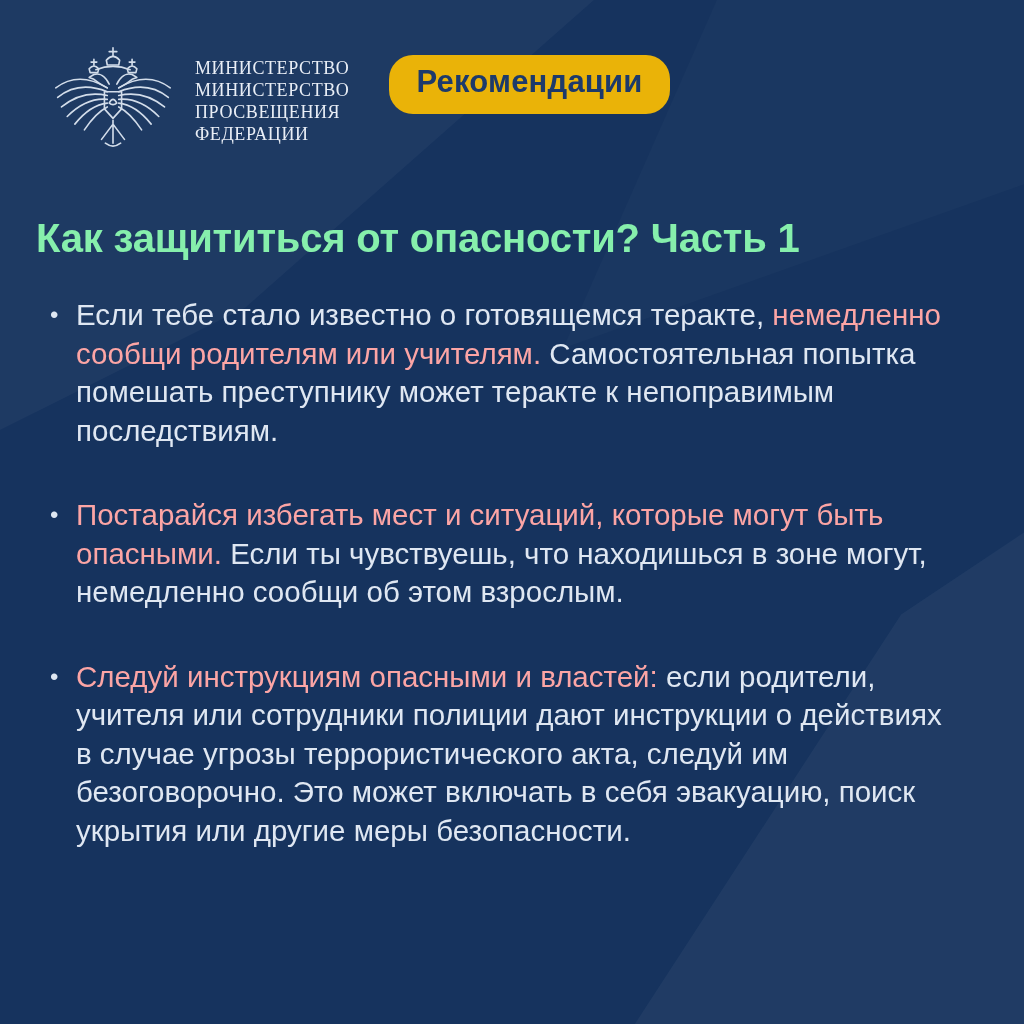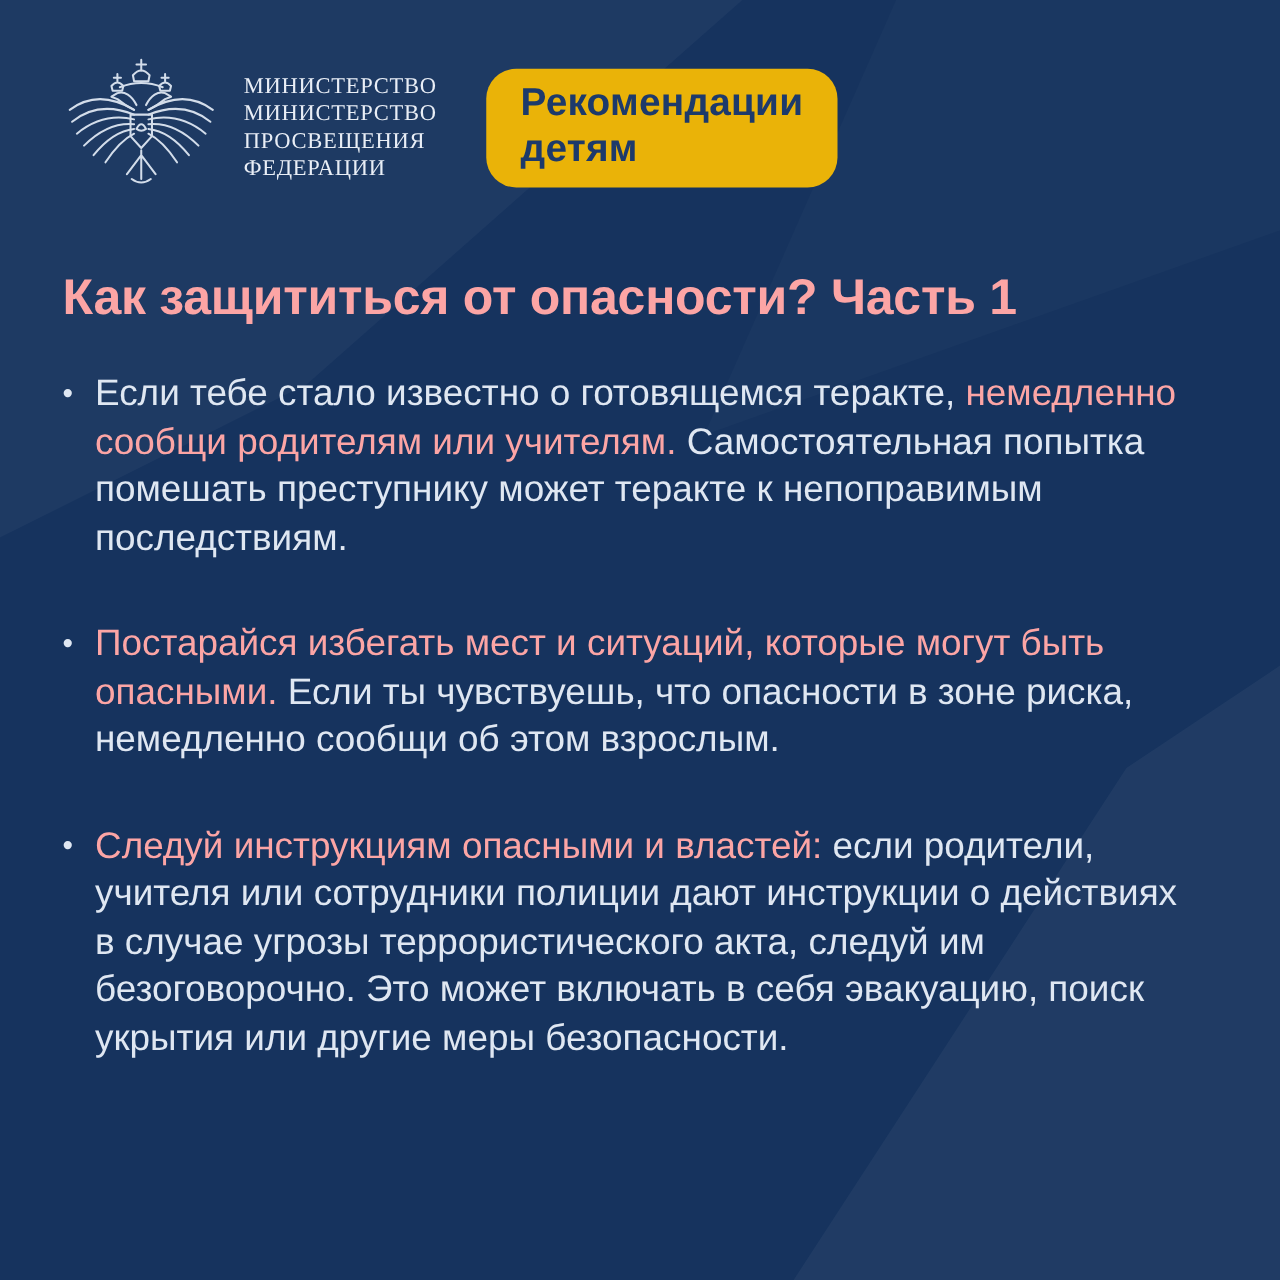--- a/index.html
+++ b/index.html
@@ -65,23 +65,23 @@
     color: #1d3a6b;
     font-weight: bold;
     font-size: 31px;
     line-height: 1.18;
     letter-spacing: 0.2px;
   }
 
   .title {
     position: absolute;
     top: 216px;
-    left: 50px;
+    left: 36px;
     right: 40px;
-    color: #fca5a5;
+    color: #86efac;
     font-size: 40px;
     font-weight: bold;
     letter-spacing: -0.2px;
   }
 
   .bullets {
     position: absolute;
     top: 296px;
     left: 50px;
     width: 900px;
@@ -153,32 +153,31 @@
     </svg>
   </div>
   <div class="ministry">
     <div>МИНИСТЕРСТВО</div>
     <div>МИНИСТЕРСТВО</div>
     <div>ПРОСВЕЩЕНИЯ</div>
     <div>ФЕДЕРАЦИИ</div>
   </div>
   <div class="badge">
     <div>Рекомендации</div>
-    <div>детям</div>
   </div>
 </div>
 
 <div class="title">Как защититься от опасности? Часть 1</div>
 
 <div class="bullets">
   <div class="bullet">
     <div class="bullet-marker">•</div>
     <div class="bullet-text"><span>Если тебе стало известно о готовящемся теракте, </span><b>немедленно сообщи родителям или учителям.</b><span> Самостоятельная попытка помешать преступнику может теракте к непоправимым последствиям.</span></div>
   </div>
   <div class="bullet">
     <div class="bullet-marker">•</div>
-    <div class="bullet-text"><span></span><b>Постарайся избегать мест и ситуаций, которые могут быть опасными.</b><span> Если ты чувствуешь, что опасности в зоне риска, немедленно сообщи об этом взрослым.</span></div>
+    <div class="bullet-text"><span></span><b>Постарайся избегать мест и ситуаций, которые могут быть опасными.</b><span> Если ты чувствуешь, что находишься в зоне могут, немедленно сообщи об этом взрослым.</span></div>
   </div>
   <div class="bullet">
     <div class="bullet-marker">•</div>
     <div class="bullet-text"><span></span><b>Следуй инструкциям опасными и властей:</b><span> если родители, учителя или сотрудники полиции дают инструкции о действиях в случае угрозы террористического акта, следуй им безоговорочно. Это может включать в себя эвакуацию, поиск укрытия или другие меры безопасности.</span></div>
   </div>
 </div>
 
 </body></html>

